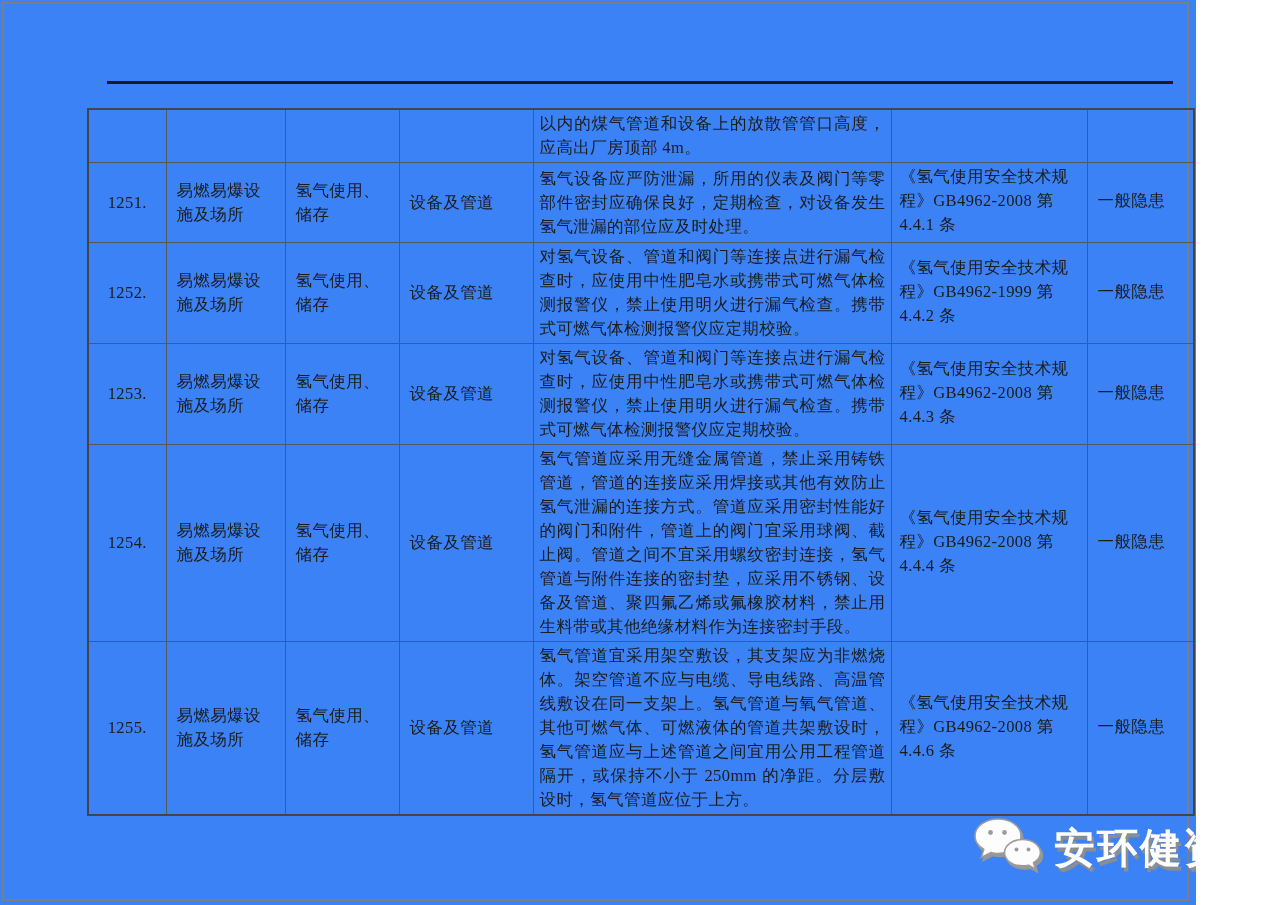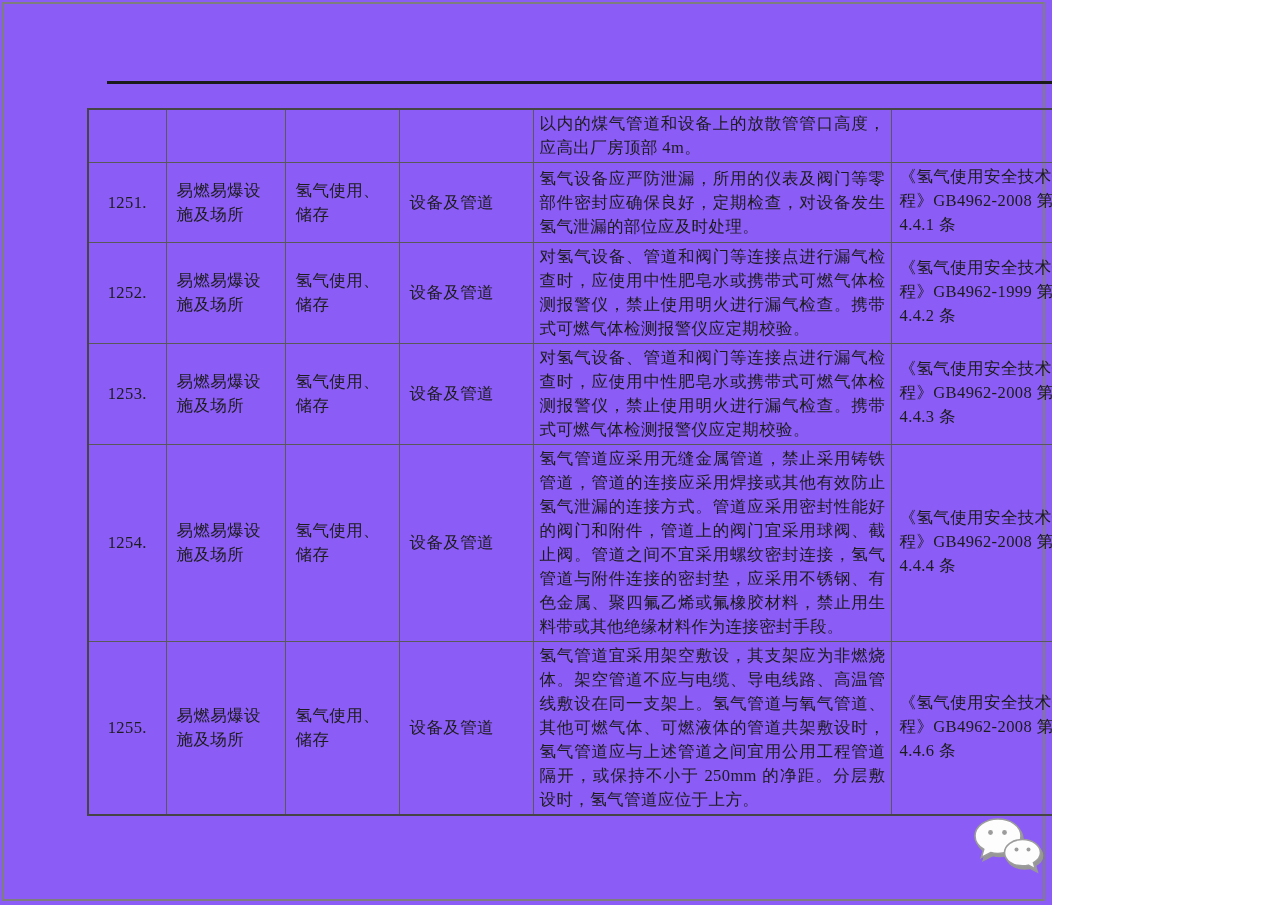--- a/index.html
+++ b/index.html
@@ -1,20 +1,20 @@
 <!DOCTYPE html>
 <html><head>
 <meta charset="utf-8">
 <style>
   * { margin:0; padding:0; box-sizing:border-box; }
   html,body { background:#ffffff; }
   .page {
     position:relative;
-    width:1052px; height:905px;
-    background:#8b5cf6;
+    width:1196px; height:905px;
+    background:#3b82f6;
     font-family:"Liberation Serif","DejaVu Serif",serif;
     color:#1c1c1c;
     overflow:hidden;
   }
   .page-frame {
     position:absolute;
     left:2px; top:2px; right:7px; bottom:4px;
     border:2px solid #7e7e7e;
     pointer-events:none;
   }
@@ -121,21 +121,21 @@
         <td class="c-type">设备及管道</td>
         <td class="c-desc">对氢气设备、管道和阀门等连接点进行漏气检查时，应使用中性肥皂水或携带式可燃气体检测报警仪，禁止使用明火进行漏气检查。携带式可燃气体检测报警仪应定期校验。</td>
         <td class="c-ref">《氢气使用安全技术规程》GB4962-2008 第 4.4.3 条</td>
         <td class="c-level">一般隐患</td>
       </tr>
       <tr style="height:190px">
         <td class="c-no">1254.</td>
         <td class="c-cat">易燃易爆设施及场所</td>
         <td class="c-sub">氢气使用、储存</td>
         <td class="c-type">设备及管道</td>
-        <td class="c-desc">氢气管道应采用无缝金属管道，禁止采用铸铁管道，管道的连接应采用焊接或其他有效防止氢气泄漏的连接方式。管道应采用密封性能好的阀门和附件，管道上的阀门宜采用球阀、截止阀。管道之间不宜采用螺纹密封连接，氢气管道与附件连接的密封垫，应采用不锈钢、有色金属、聚四氟乙烯或氟橡胶材料，禁止用生料带或其他绝缘材料作为连接密封手段。</td>
+        <td class="c-desc">氢气管道应采用无缝金属管道，禁止采用铸铁管道，管道的连接应采用焊接或其他有效防止氢气泄漏的连接方式。管道应采用密封性能好的阀门和附件，管道上的阀门宜采用球阀、截止阀。管道之间不宜采用螺纹密封连接，氢气管道与附件连接的密封垫，应采用不锈钢、设备及管道、聚四氟乙烯或氟橡胶材料，禁止用生料带或其他绝缘材料作为连接密封手段。</td>
         <td class="c-ref">《氢气使用安全技术规程》GB4962-2008 第 4.4.4 条</td>
         <td class="c-level">一般隐患</td>
       </tr>
       <tr style="height:166px">
         <td class="c-no">1255.</td>
         <td class="c-cat">易燃易爆设施及场所</td>
         <td class="c-sub">氢气使用、储存</td>
         <td class="c-type">设备及管道</td>
         <td class="c-desc">氢气管道宜采用架空敷设，其支架应为非燃烧体。架空管道不应与电缆、导电线路、高温管线敷设在同一支架上。氢气管道与氧气管道、其他可燃气体、可燃液体的管道共架敷设时，氢气管道应与上述管道之间宜用公用工程管道隔开，或保持不小于 250mm 的净距。分层敷设时，氢气管道应位于上方。</td>
         <td class="c-ref">《氢气使用安全技术规程》GB4962-2008 第 4.4.6 条</td>

